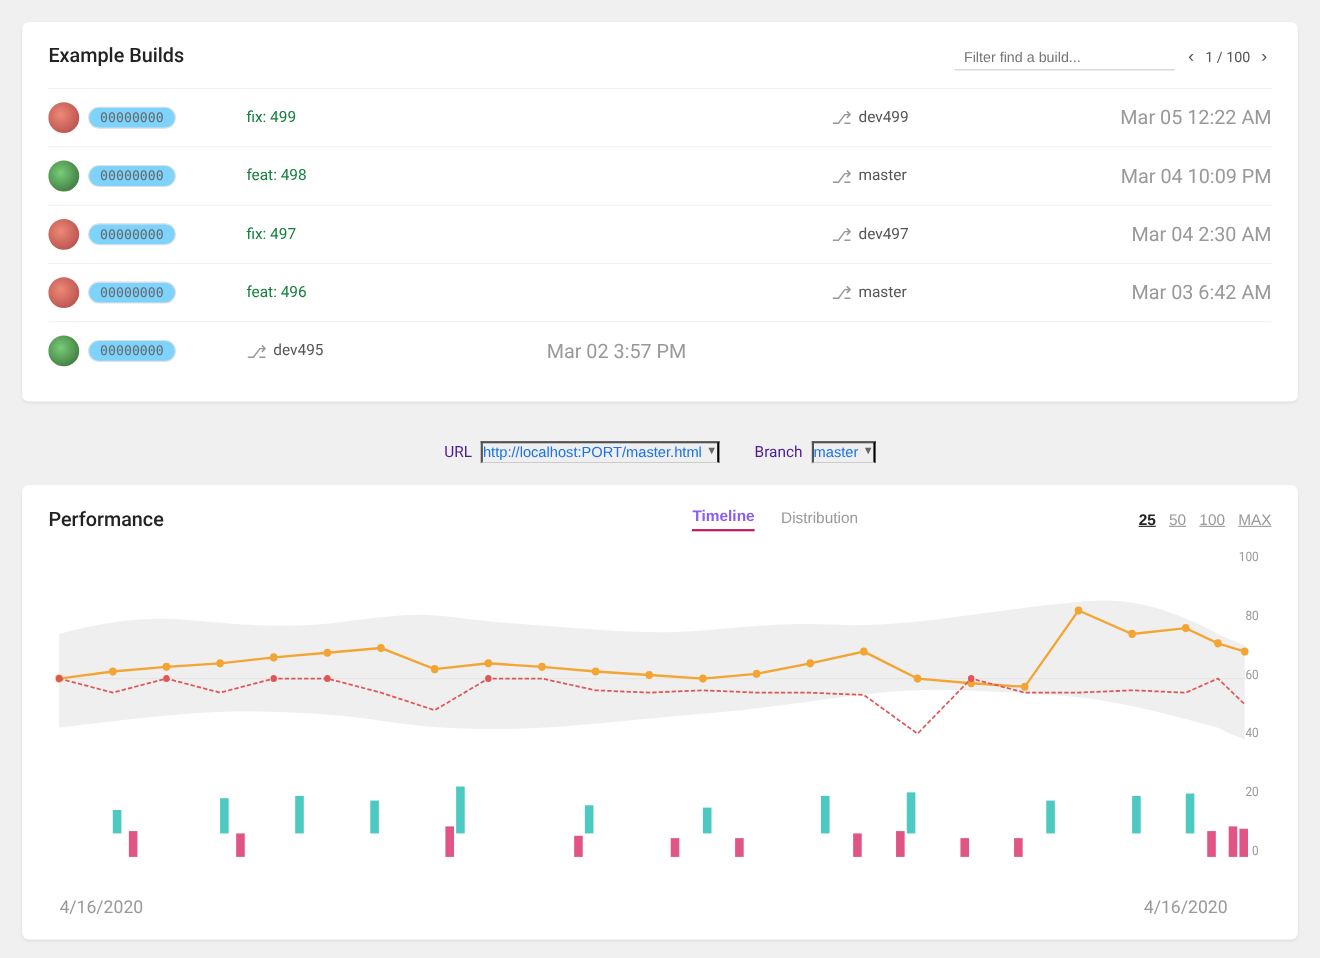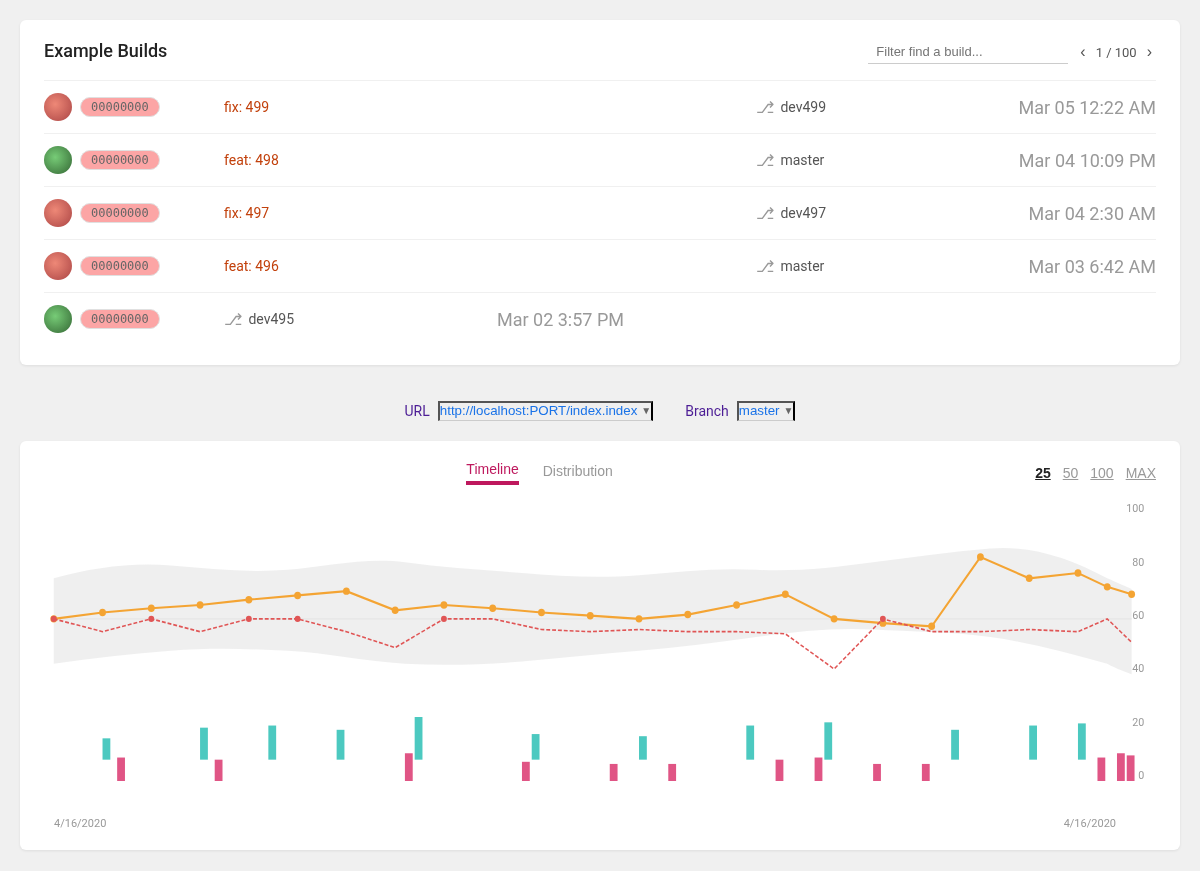--- a/index.html
+++ b/index.html
@@ -86,31 +86,31 @@
       flex-shrink: 0;
     }
     
     .avatar-1 { background: radial-gradient(circle at 40% 40%, #e87, #a44); }
     .avatar-2 { background: radial-gradient(circle at 40% 40%, #7c7, #363); border-radius: 50%; }
     .avatar-3 { background: radial-gradient(circle at 40% 40%, #e87, #a44); }
     .avatar-4 { background: radial-gradient(circle at 40% 40%, #e87, #a44); }
     .avatar-5 { background: radial-gradient(circle at 40% 40%, #7c7, #363); }
 
     .build-id-badge {
-      background: #fca5a5;
+      background: #7dd3fc;
       border: 1px solid #e0e0e0;
       border-radius: 12px;
       padding: 2px 10px;
       font-size: 12px;
       color: #666;
       font-family: monospace;
     }
     .build-desc {
       flex: 1;
-      color: #c2410c;
+      color: #15803d;
       font-size: 14px;
     }
     .build-branch-cell {
       width: 200px;
       display: flex;
       align-items: center;
       gap: 6px;
       color: #555;
       font-size: 14px;
     }
@@ -182,23 +182,23 @@
     }
     .perf-tab {
       font-size: 14px;
       color: #999;
       cursor: pointer;
       padding-bottom: 4px;
       border: none;
       background: none;
     }
     .perf-tab.active {
-      color: #be185d;
-      font-weight: 400;
-      border-bottom: 4px solid #be185d;
+      color: #8b5cf6;
+      font-weight: 700;
+      border-bottom: 2px solid #be185d;
     }
     .perf-count-btns {
       display: flex;
       gap: 12px;
       align-items: center;
     }
     .count-btn {
       font-size: 14px;
       color: #999;
       background: none;
@@ -221,21 +221,21 @@
       width: 100%;
       height: 320px;
     }
     .chart-svg {
       width: 100%;
       height: 100%;
     }
     .date-labels {
       display: flex;
       justify-content: space-between;
-      font-size: 11px;
+      font-size: 16px;
       color: #999;
       margin-top: 4px;
       padding: 0 40px 0 10px;
     }
   </style>
 </head>
 <body>
 
 <div class="page">
 
@@ -316,35 +316,36 @@
         </div>
         <span class="build-date">Mar 02 3:57 PM</span>
       </div>
     </div>
   </div>
 
   <div class="filter-bar">
     <div class="filter-item">
       <span class="filter-label">URL</span>
       <button class="filter-value">
-        <span>http://localhost:PORT/index.index</span>
+        <span>http://localhost:PORT/master.html</span>
         <span class="dropdown-arrow">▼</span>
       </button>
     </div>
     <div class="filter-item">
       <span class="filter-label">Branch</span>
       <button class="filter-value">
         <span>master</span>
         <span class="dropdown-arrow">▼</span>
       </button>
     </div>
   </div>
 
   <div class="perf-panel">
     <div class="perf-header">
+      <span class="perf-title">Performance</span>
       <div class="perf-tabs">
         <button class="perf-tab active">Timeline</button>
         <button class="perf-tab">Distribution</button>
       </div>
       <div class="perf-count-btns">
         <button class="count-btn active">25</button>
         <button class="count-btn">50</button>
         <button class="count-btn">100</button>
         <button class="count-btn">MAX</button>
       </div>

